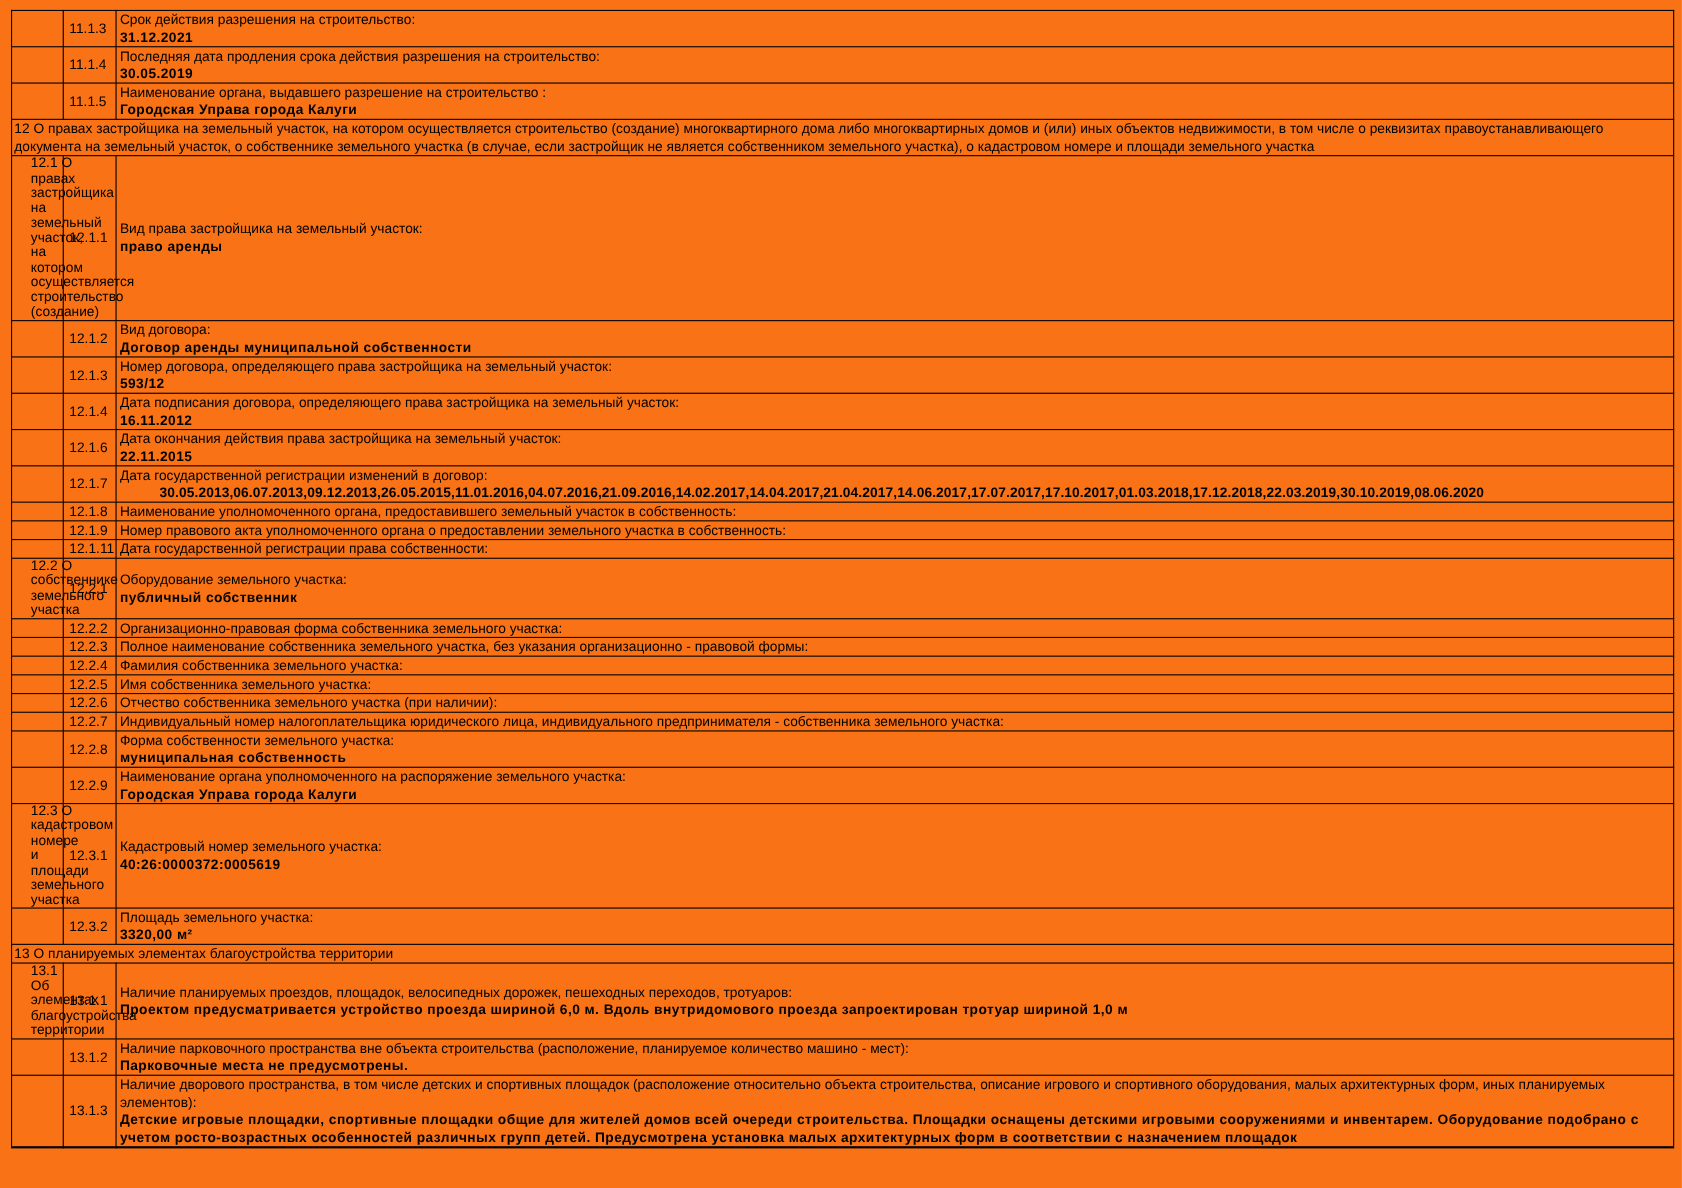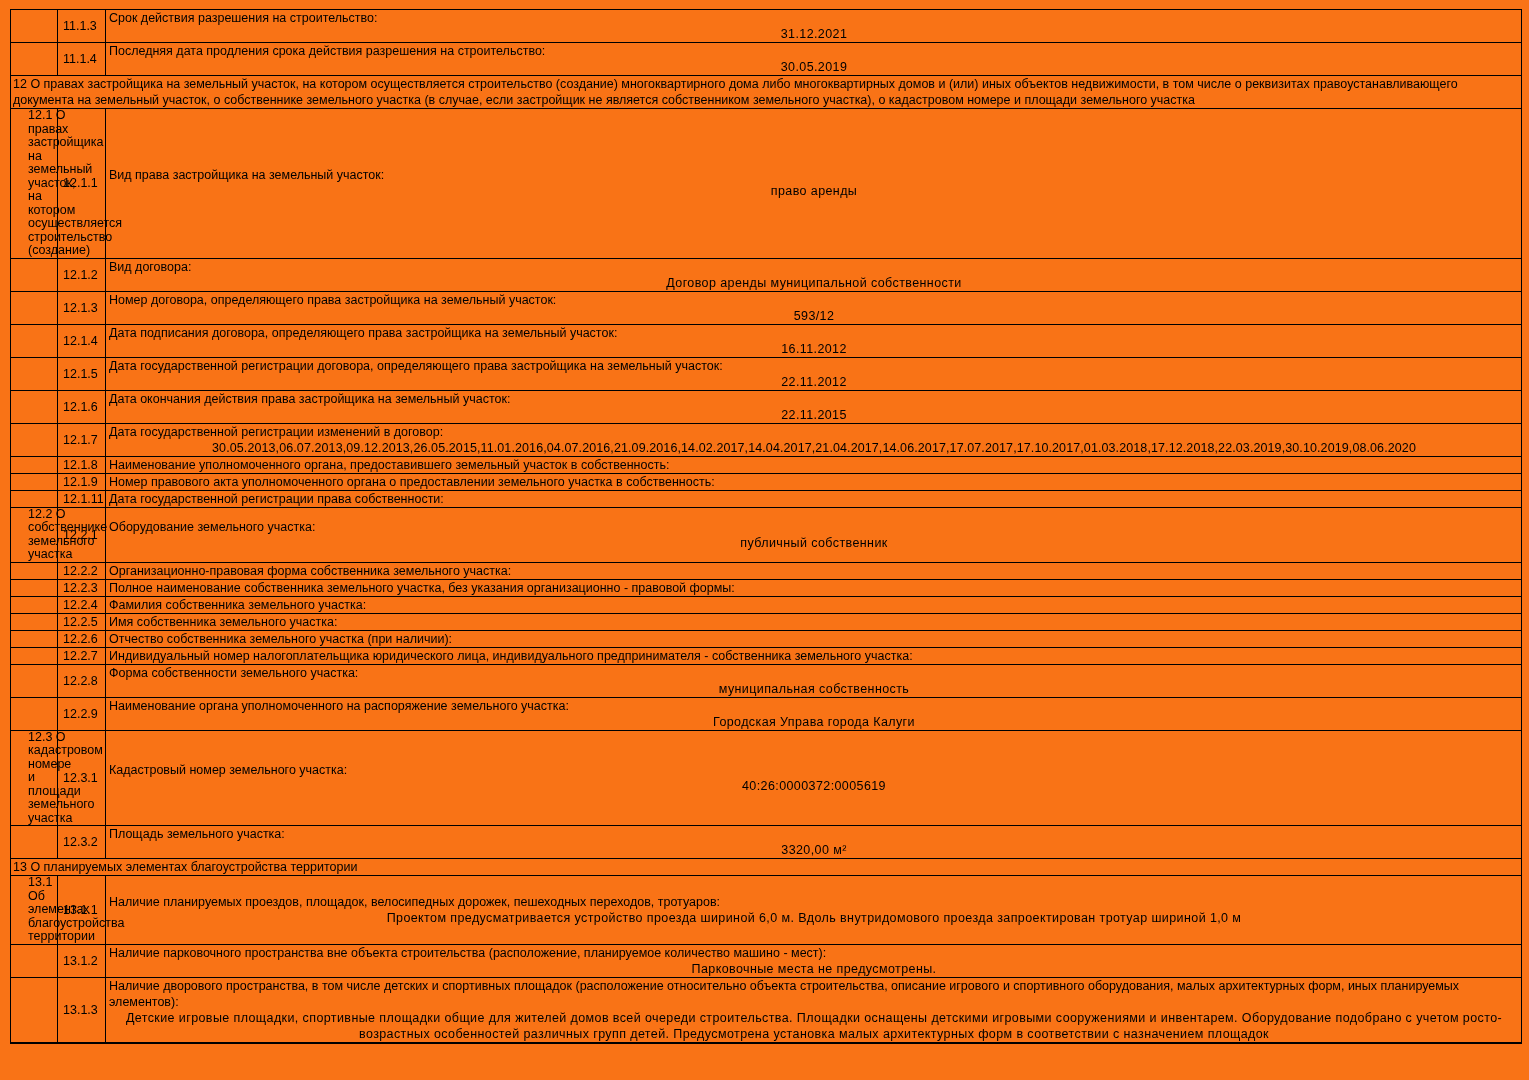--- a/index.html
+++ b/index.html
@@ -39,26 +39,25 @@
     width: 42px;
     padding-left: 1px;
     line-height: 13.5px;
     overflow: visible;
     white-space: normal;
   }
   td.c2 { padding-left: 5px; }
   td.c3 { padding-left: 3px; padding-right: 2px; }
   .lbl { line-height: 16px; }
   .val {
-    font-weight: normal;
+    font-weight: bold;
     letter-spacing: 0.4px;
     line-height: 16px;
-    text-align: center;
-  }
-  .val.nowrap { white-space: nowrap; letter-spacing: 0.1px; }
+  }
+  .val.nowrap { white-space: nowrap; letter-spacing: 0.1px; margin-left: 36px; }
   td.sec { padding-left: 2px; line-height: 16px; }
 </style>
 </head>
 <body>
 
 <div class="page">
 <table class="decl">
   <colgroup>
         <col class="c1col">
         <col class="c2col">
@@ -77,20 +76,28 @@
 
   <tr>
     <td class="c1"></td>
     <td class="c2">11.1.4</td>
     <td class="c3">
       <div class="lbl">Последняя дата продления срока действия разрешения на строительство:</div>
       <div class="val">30.05.2019</div>
     </td>
   </tr>
 
+  <tr>
+    <td class="c1"></td>
+    <td class="c2">11.1.5</td>
+    <td class="c3">
+      <div class="lbl">Наименование органа, выдавшего разрешение на строительство :</div>
+      <div class="val">Городская Управа города Калуги</div>
+    </td>
+  </tr>
 
   <tr>
     <td class="sec" colspan="3">12 О правах застройщика на земельный участок, на котором осуществляется строительство (создание) многоквартирного дома либо многоквартирных домов и (или) иных объектов недвижимости, в том числе о реквизитах правоустанавливающего документа на земельный участок, о собственнике земельного участка (в случае, если застройщик не является собственником земельного участка), о кадастровом номере и площади земельного участка</td>
   </tr>
 
   <tr>
     <td class="c1">
       <div class="c1t">12.1 О правах застройщика на земельный участок, на котором осуществляется строительство (создание)</div>
     </td>
     <td class="c2">12.1.1</td>
@@ -120,28 +127,20 @@
 
   <tr>
     <td class="c1"></td>
     <td class="c2">12.1.4</td>
     <td class="c3">
       <div class="lbl">Дата подписания договора, определяющего права застройщика на земельный участок:</div>
       <div class="val">16.11.2012</div>
     </td>
   </tr>
 
-  <tr>
-    <td class="c1"></td>
-    <td class="c2">12.1.5</td>
-    <td class="c3">
-      <div class="lbl">Дата государственной регистрации договора, определяющего права застройщика на земельный участок:</div>
-      <div class="val">22.11.2012</div>
-    </td>
-  </tr>
 
   <tr>
     <td class="c1"></td>
     <td class="c2">12.1.6</td>
     <td class="c3">
       <div class="lbl">Дата окончания действия права застройщика на земельный участок:</div>
       <div class="val">22.11.2015</div>
     </td>
   </tr>
 

